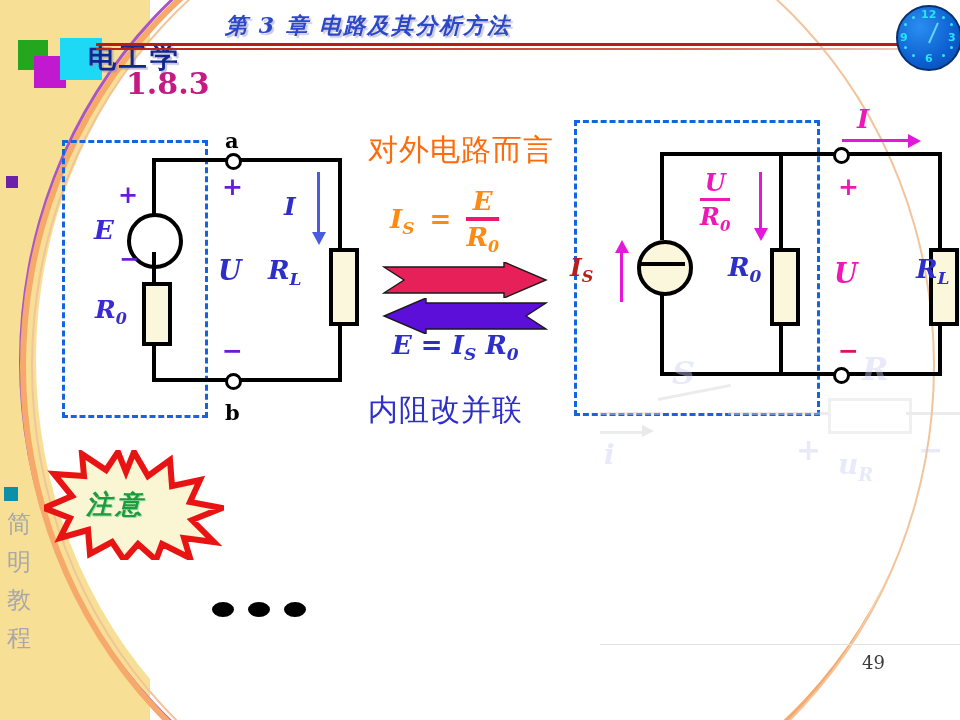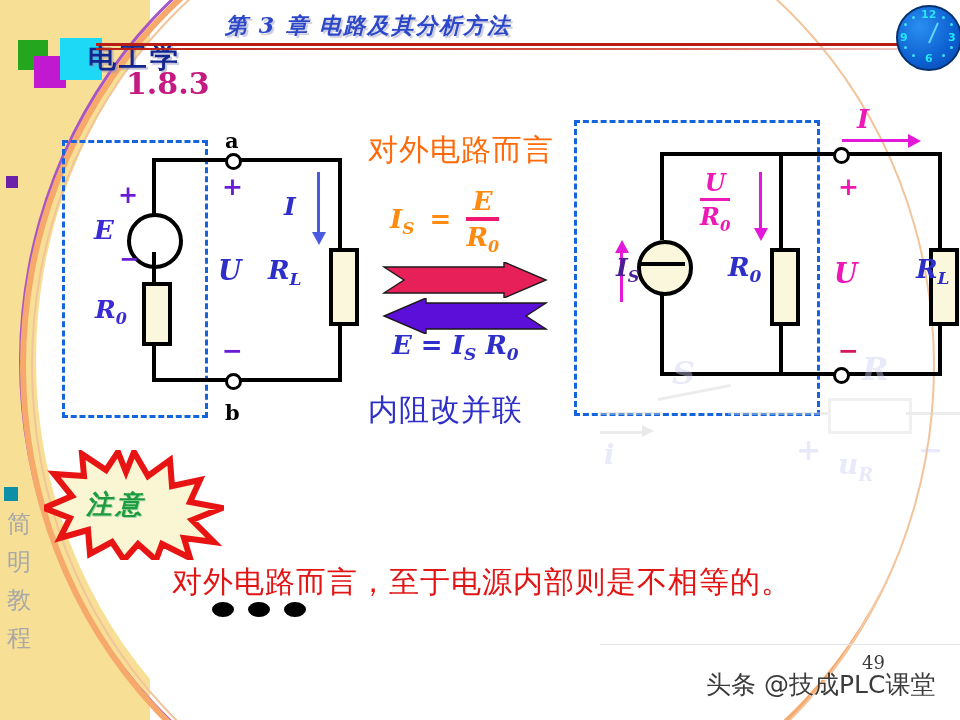--- a/index.html
+++ b/index.html
@@ -274,21 +274,21 @@
     <div class="wire wire-h" style="left:641px;top:262px;width:44px;"></div>
 
     <div class="res" style="left:770px;top:248px;width:22px;height:70px;"></div>
     <div class="res" style="left:929px;top:248px;width:22px;height:70px;"></div>
 
     <div class="node" style="left:833px;top:147px;"></div>
     <div class="node" style="left:833px;top:367px;"></div>
 
     <div class="arr-line" style="left:620px;top:252px;width:3px;height:50px;background:#E318D8;"></div>
     <div class="arr-head" style="left:615px;top:240px;border-left:7px solid transparent;border-right:7px solid transparent;border-bottom:13px solid #E318D8;"></div>
-    <span class="lbl" style="left:616px;top:253px;font-size:25px;color:#4c1d95;"><span>I</span><sub style="font-size:16px;">S</sub></span>
+    <span class="lbl" style="left:570px;top:253px;font-size:25px;color:#b91c1c;"><span>I</span><sub style="font-size:16px;">S</sub></span>
 
     <div style="position:absolute;left:700px;top:168px;font-size:24px;color:#ED18B6;text-align:center;
                 font-family:'DejaVu Serif','Liberation Serif',serif;font-weight:bold;font-style:italic;">
       <span style="display:block;">U</span>
       <span style="display:block;height:3px;background:#ED18B6;margin:1px 0;"></span>
       <span style="display:block;"><span>R</span><sub style="font-size:15px;">0</sub></span>
     </div>
 
     <div class="arr-line" style="left:759px;top:172px;width:3px;height:58px;background:#E318D8;"></div>
     <div class="arr-head" style="left:754px;top:228px;border-left:7px solid transparent;border-right:7px solid transparent;border-top:13px solid #E318D8;"></div>
@@ -322,20 +322,18 @@
     <span class="g-lbl" style="left:318px;top:62px;font-size:30px;font-style:normal;">−</span>
   </div>
 
   <svg class="burst" viewBox="0 0 180 110">
     <polygon points="90,2 104,26 126,10 128,36 156,30 146,52 178,58 148,70 170,92 140,88 146,108
                      118,94 112,110 94,94 80,110 68,92 46,104 44,80 16,88 26,68 0,58 28,46 10,24
                      40,26 38,4 62,20 74,2 82,22" fill="#FAF5D2" stroke="#E81414" stroke-width="6" stroke-linejoin="miter"></polygon>
   </svg>
   <div class="burst-txt">注意</div>
 
-  <div class="note note2">对外电路而言，至于电源内部则是不相等的。</div>
   <div class="dots"><i></i><i></i><i></i></div>
 
   <div class="wm-line"></div>
   <div class="pg">49</div>
-  <div class="wm">头条 @技成PLC课堂</div>
 
 </div>
 
 </body></html>

